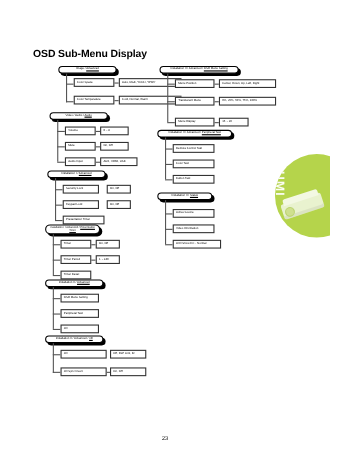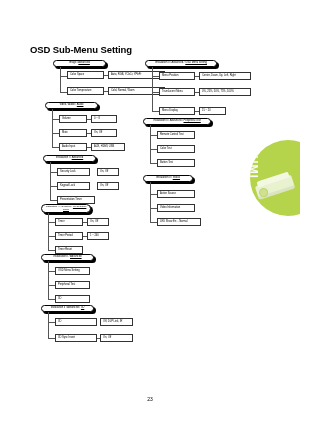--- a/index.html
+++ b/index.html
@@ -92,21 +92,21 @@
   .page-number{
     position:absolute;left:0;right:0;bottom:22px;
     text-align:center;font-size:5px;color:#000;
   }
 </style>
 </head>
 <body>
 
 <div class="page">
 
-  <div class="page-title">OSD Sub-Menu Setting</div>
+  <div class="page-title">OSD Sub-Menu Display</div>
 
   <div class="diagram">
 
     <div class="grp" style="left:53px;top:4px;width:53px;height:7px;">
       <span>Image / <u>Advanced</u></span>
     </div>
     <div class="vline" style="left:60px;top:11px;height:26px;"></div>
     <div class="hline" style="left:60px;top:20px;width:7px;"></div>
     <div class="hline" style="left:60px;top:36px;width:7px;"></div>
 

